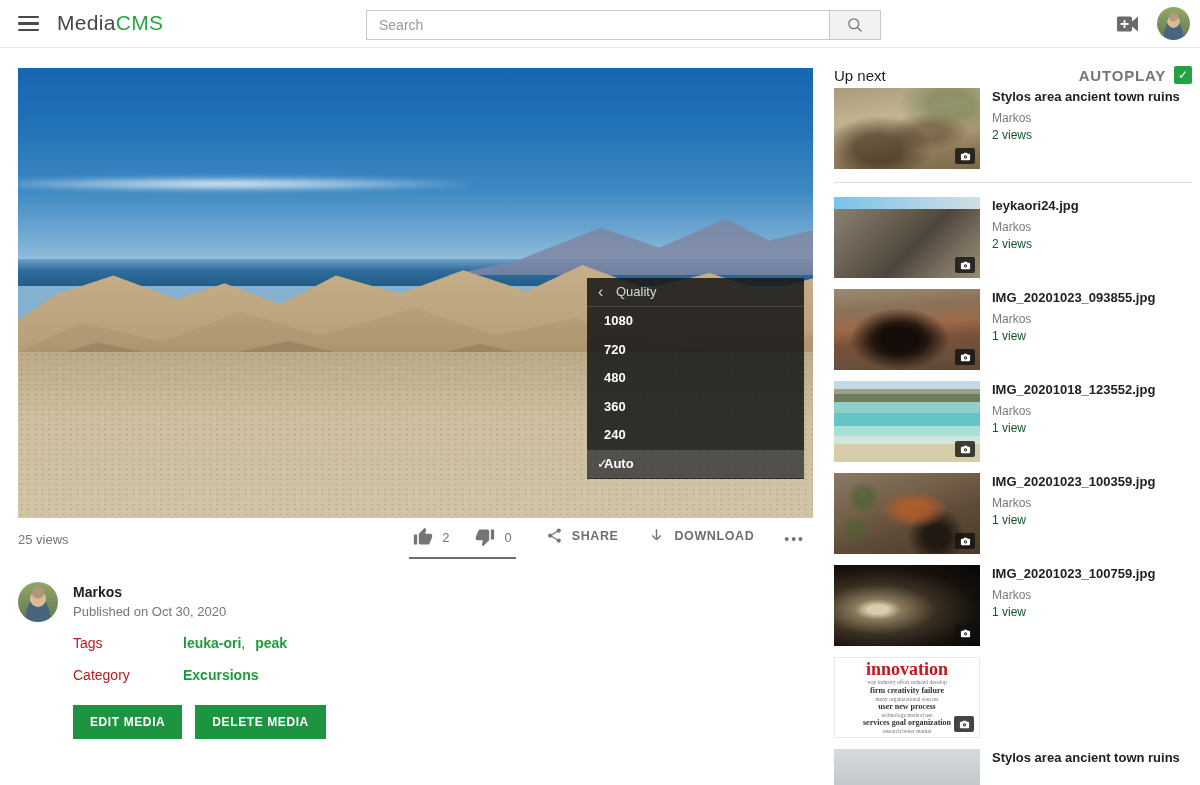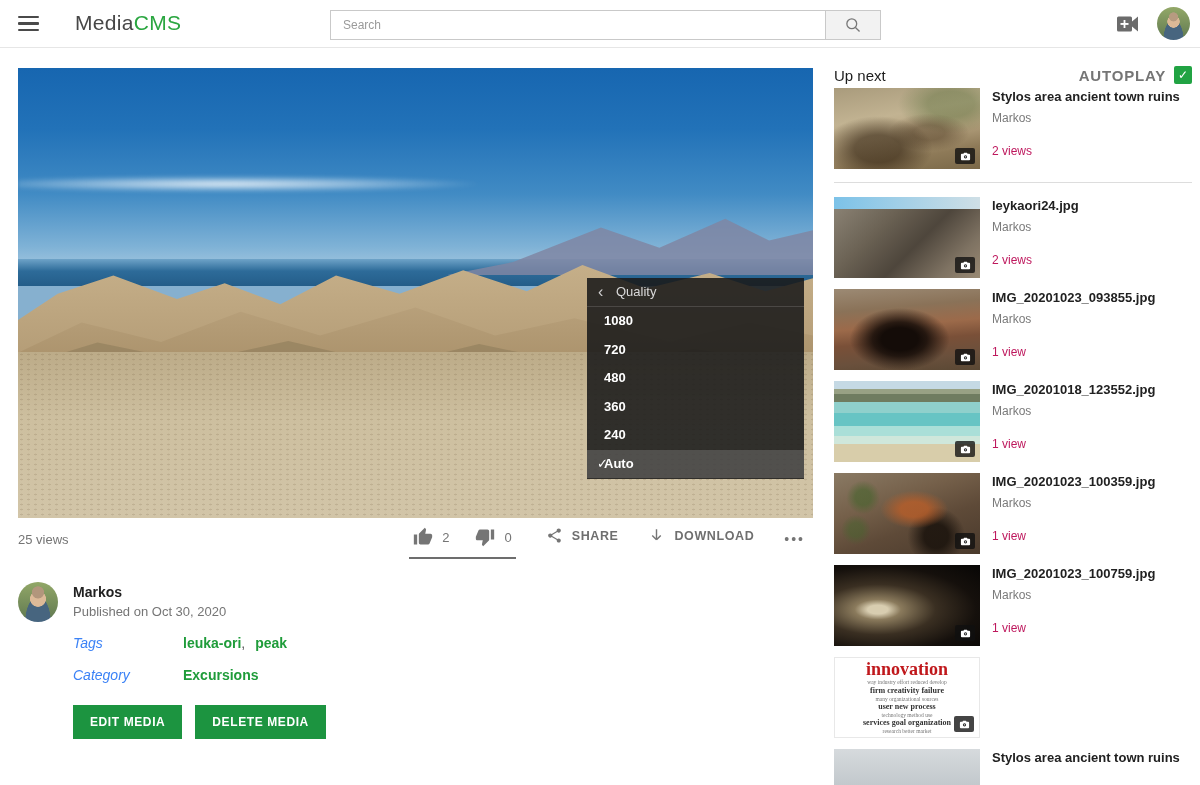--- a/index.html
+++ b/index.html
@@ -5,26 +5,26 @@
   * { margin:0; padding:0; box-sizing:border-box; }
   html,body { width:1200px; height:785px; overflow:hidden; background:#fff;
               font-family:"Liberation Sans", sans-serif; }
   .app { position:relative; width:1200px; height:785px; background:#fff; overflow:hidden; }
 
   
   .topbar { position:absolute; left:0; top:0; width:1200px; height:48px; background:#fff;
             border-bottom:1px solid #e6e6e6; z-index:50; }
   .hamburger { position:absolute; left:18px; top:16px; width:21px; height:16px; cursor:pointer; }
   .hamburger span { display:block; width:21px; height:2.4px; background:#4a4a4a; margin-bottom:4px; border-radius:1px; }
-  .logo { position:absolute; left:75px; top:11px; font-size:21px; letter-spacing:.3px; color:#474747; }
+  .logo { position:absolute; left:57px; top:11px; font-size:21px; letter-spacing:.3px; color:#474747; }
   .logo .green { color:#2aa640; }
   .searchwrap { position:absolute; left:330px; top:10px; width:551px; height:30px; display:flex; }
   .searchwrap input { width:495px; height:30px; border:1px solid #c9c9c9; border-right:none;
-                      padding:0 12px; font-size:12px; color:#333; outline:none;
-                      font-family:"Liberation Sans", sans-serif; }
+                      padding:0 12px; font-size:14px; color:#333; outline:none;
+                      font-family:"Liberation Sans", sans-serif;margin-left:36px; }
   .searchwrap input::placeholder { color:#9a9a9a; }
   .searchbtn { width:56px; height:30px; background:#f2f2f2; border:1px solid #c9c9c9;
                display:flex; align-items:center; justify-content:center; cursor:pointer; }
   .upload { position:absolute; left:1116px; top:13px; width:24px; height:22px; cursor:pointer; }
   .avatar-top { position:absolute; left:1157px; top:7px; width:33px; height:33px; border-radius:50%;
       cursor:pointer;
       background:
         radial-gradient(circle at 50% 30%, #b79b80 0 15%, rgba(0,0,0,0) 17%),
         radial-gradient(circle at 50% 44%, #dcb997 0 24%, rgba(0,0,0,0) 26%),
         radial-gradient(ellipse at 50% 100%, #47657f 0 42%, rgba(0,0,0,0) 44%),
@@ -82,21 +82,21 @@
         radial-gradient(circle at 50% 26%, #b2967c 0 16%, rgba(0,0,0,0) 18%),
         radial-gradient(circle at 50% 42%, #ddba98 0 25%, rgba(0,0,0,0) 27%),
         radial-gradient(ellipse at 50% 100%, #47657f 0 44%, rgba(0,0,0,0) 46%),
         linear-gradient(#92a767, #5e7750); }
   .author-info { margin-left:15px; padding-top:2px; }
   .author-name { font-size:14px; font-weight:bold; color:#212121; }
   .published { font-size:13px; color:#757575; margin-top:4px; }
   .description { margin-top:13px; padding-left:55px; font-size:14px; color:#2b2b2b; }
   .kv-row { display:flex; padding-left:55px; margin-top:13px; font-size:14px; align-items:baseline; height:19px; }
   .kv-row + .kv-row { margin-top:13px; }
-  .kv-label { width:110px; color:#3b82f6; flex:none;font-style:italic; }
+  .kv-label { width:110px; color:#b91c1c; flex:none; }
   .green-link { color:#1f9c3a; font-weight:bold; text-decoration:none; cursor:pointer; }
   .tag-comma { color:#555; margin-right:6px; }
   .btn-row { padding-left:55px; margin-top:19px; display:flex; gap:13px; }
   .gbtn { background:#1c9440; color:#fff; border:none; font-size:12px; font-weight:bold;
           letter-spacing:.6px; padding:0 17px; height:34px; cursor:pointer;
           font-family:"Liberation Sans", sans-serif; }
 
   
   .sidebar { position:absolute; left:834px; top:62px; width:358px; }
   .upnext-header { display:flex; align-items:center; height:26px; }
@@ -107,21 +107,21 @@
                   font-size:12px; display:flex; align-items:center; justify-content:center; cursor:pointer; }
   .upnext-divider { height:1px; background:#ddd; margin:13px 0 14px 0; }
   .upnext-item { display:flex; margin-bottom:11px; cursor:pointer; }
   .thumb { position:relative; width:146px; height:81px; flex:none; background:#ccc; overflow:hidden; }
   .thumb-badge { position:absolute; right:5px; bottom:5px; width:20px; height:16px;
                  background:rgba(15,15,15,.78); border-radius:2px;
                  display:flex; align-items:center; justify-content:center; }
   .item-info { padding-left:12px; padding-top:1px; min-width:0; }
   .item-title { font-size:13px; font-weight:bold; color:#212121; line-height:1.25; }
   .item-author { font-size:12px; color:#7a7a7a; margin-top:6px; }
-  .item-views { font-size:12px; color:#be185d; margin-top:19px; }
+  .item-views { font-size:12px; color:#14532d; margin-top:3px; }
 
   
   .t-ruins { background:
       radial-gradient(ellipse at 30% 75%, rgba(40,25,10,.55) 0 16%, rgba(0,0,0,0) 38%),
       radial-gradient(ellipse at 65% 55%, rgba(60,40,20,.4) 0 12%, rgba(0,0,0,0) 30%),
       radial-gradient(ellipse at 80% 20%, rgba(90,110,60,.45) 0 14%, rgba(0,0,0,0) 32%),
       linear-gradient(170deg, #a99b7c 0%, #c2b392 35%, #b5a27f 55%, #8e7a58 78%, #7a6848 100%); }
   .t-mountain { background-image:
       linear-gradient(to right, #7cc2e8, #cfdfe6),
       linear-gradient(135deg, #8a8274 0%, #6b6254 30%, #4e463c 55%, #7e7262 80%, #9a8a74 100%);

